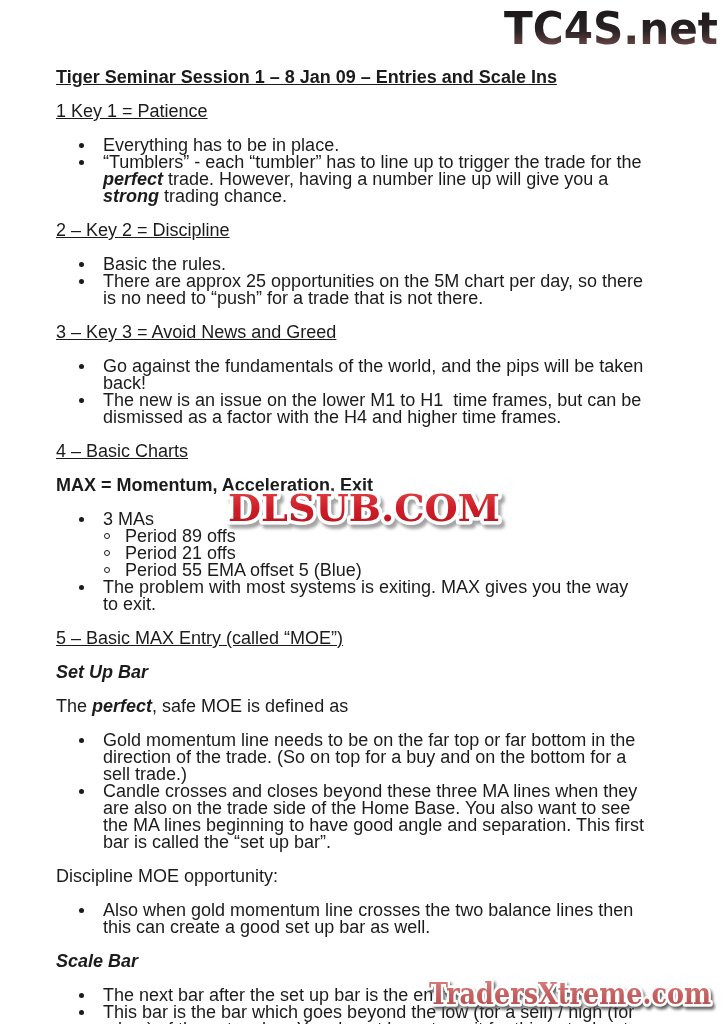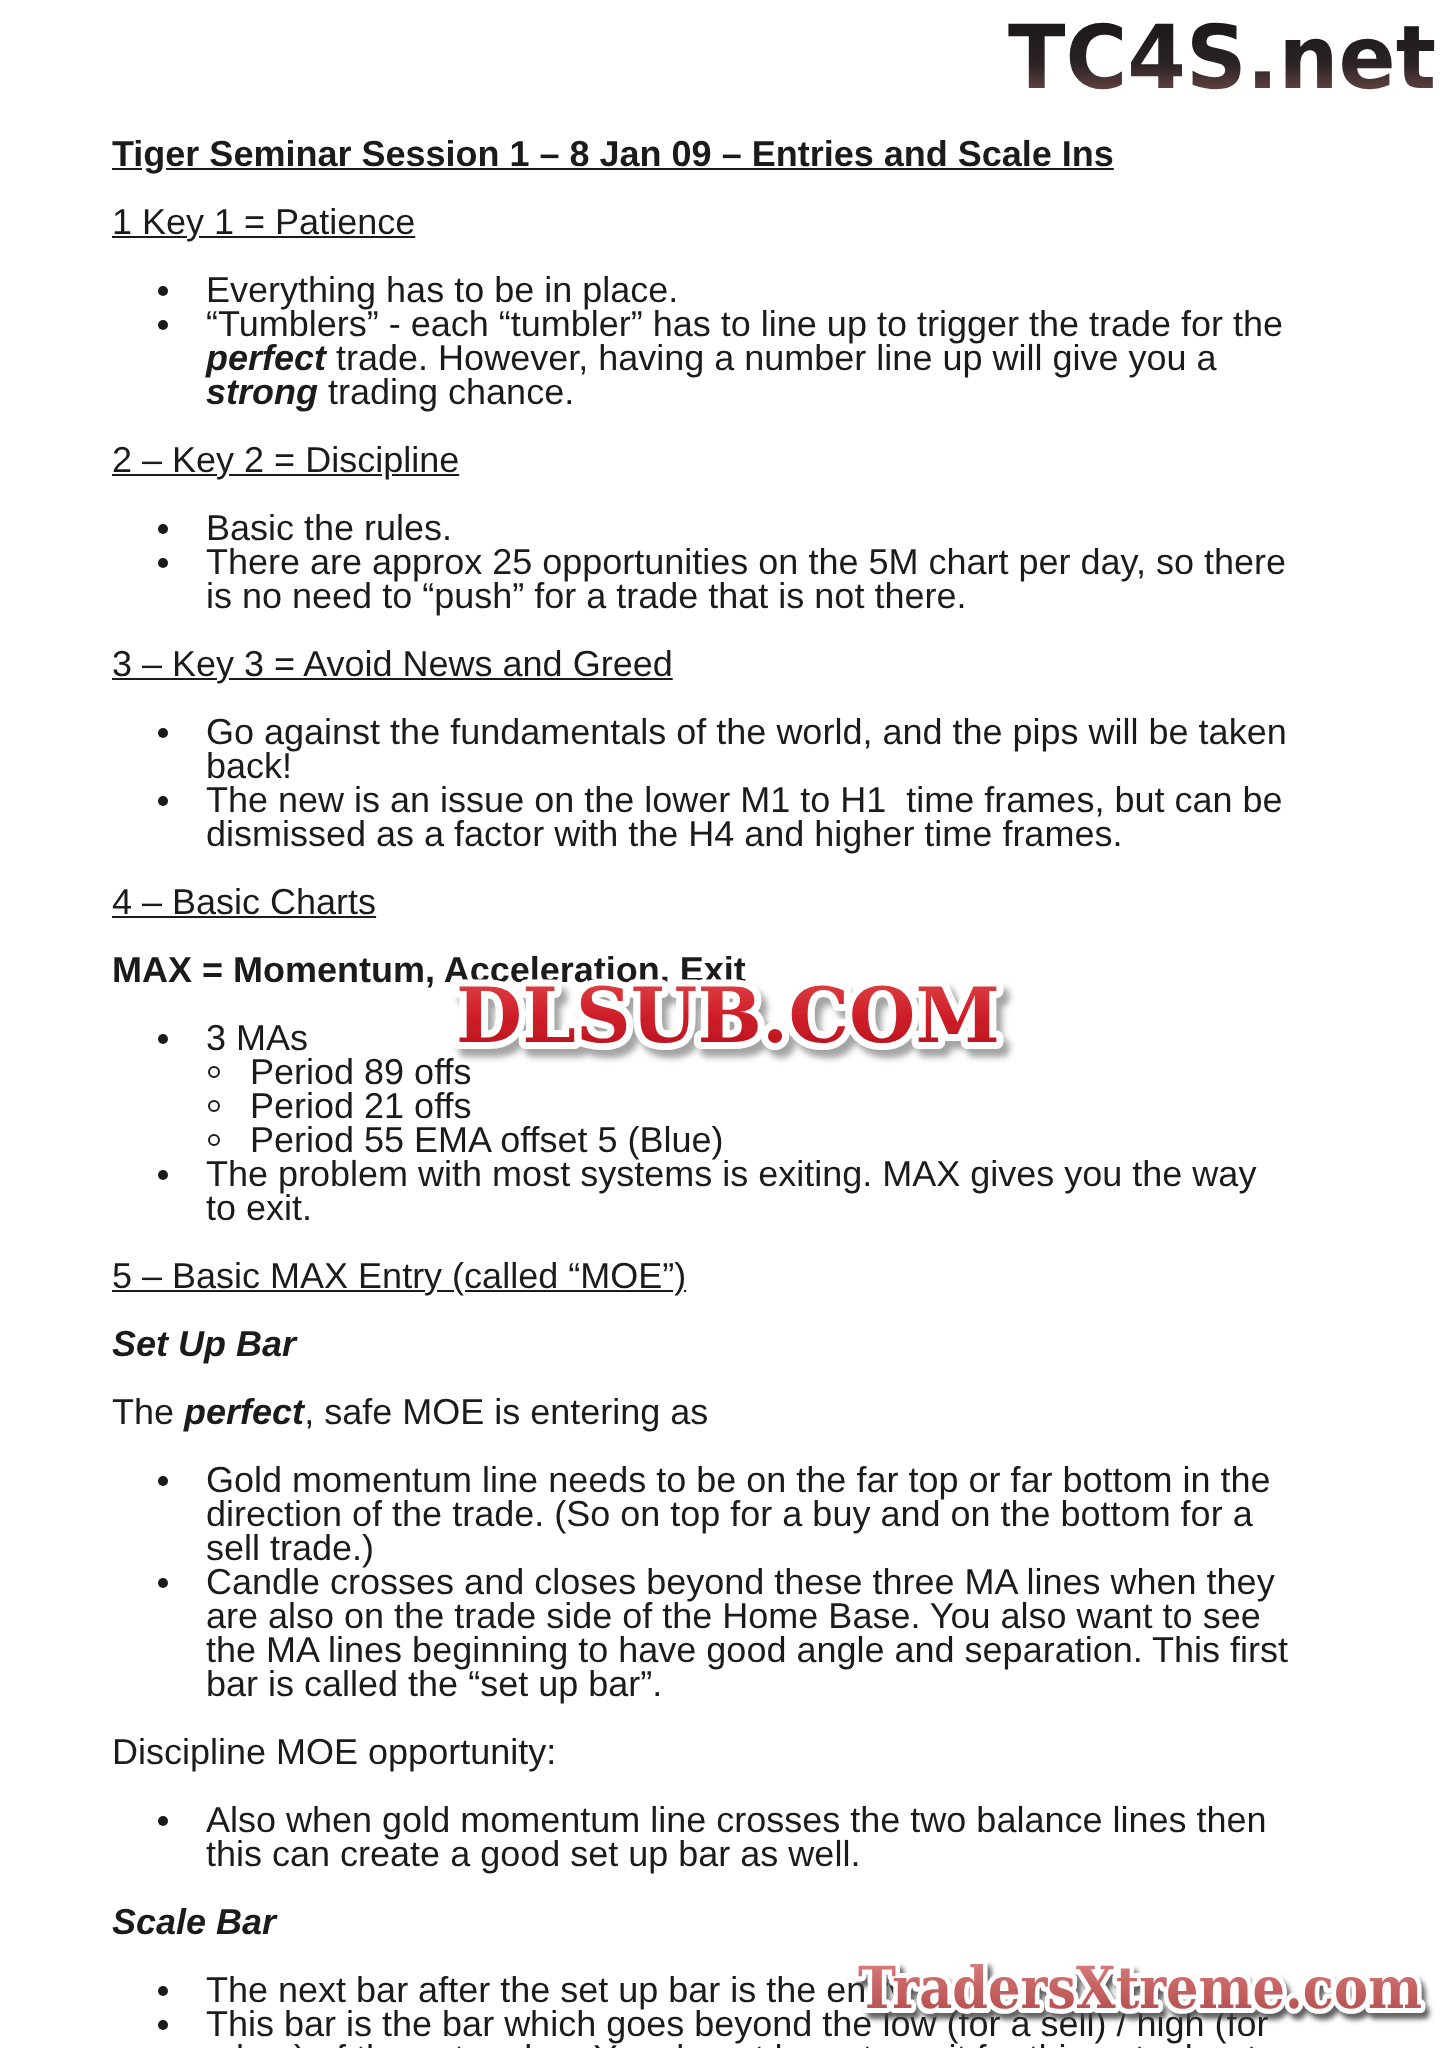--- a/index.html
+++ b/index.html
@@ -110,21 +110,21 @@
     <li class="lv1">
       <span class="dot"></span>
       <span class="txt">The problem with most systems is exiting. MAX gives you the way to exit.</span>
     </li>
   </ul>
 
   <p class="blk h">5 – Basic MAX Entry (called “MOE”)</p>
 
   <p class="blk it">Set Up Bar</p>
 
-  <p class="blk"><span>The </span><span class="it">perfect</span><span>, safe MOE is entering as</span></p>
+  <p class="blk"><span>The </span><span class="it">perfect</span><span>, safe MOE is defined as</span></p>
 
   <ul class="lst">
     <li class="lv1">
       <span class="dot"></span>
       <span class="txt">Gold momentum line needs to be on the far top or far bottom in the direction of the trade. (So on top for a buy and on the bottom for a sell trade.)</span>
     </li>
     <li class="lv1">
       <span class="dot"></span>
       <span class="txt">Candle crosses and closes beyond these three MA lines when they are also on the trade side of the Home Base. You also want to see the MA lines beginning to have good angle and separation. This first bar is called the “set up bar”.</span>
     </li>

